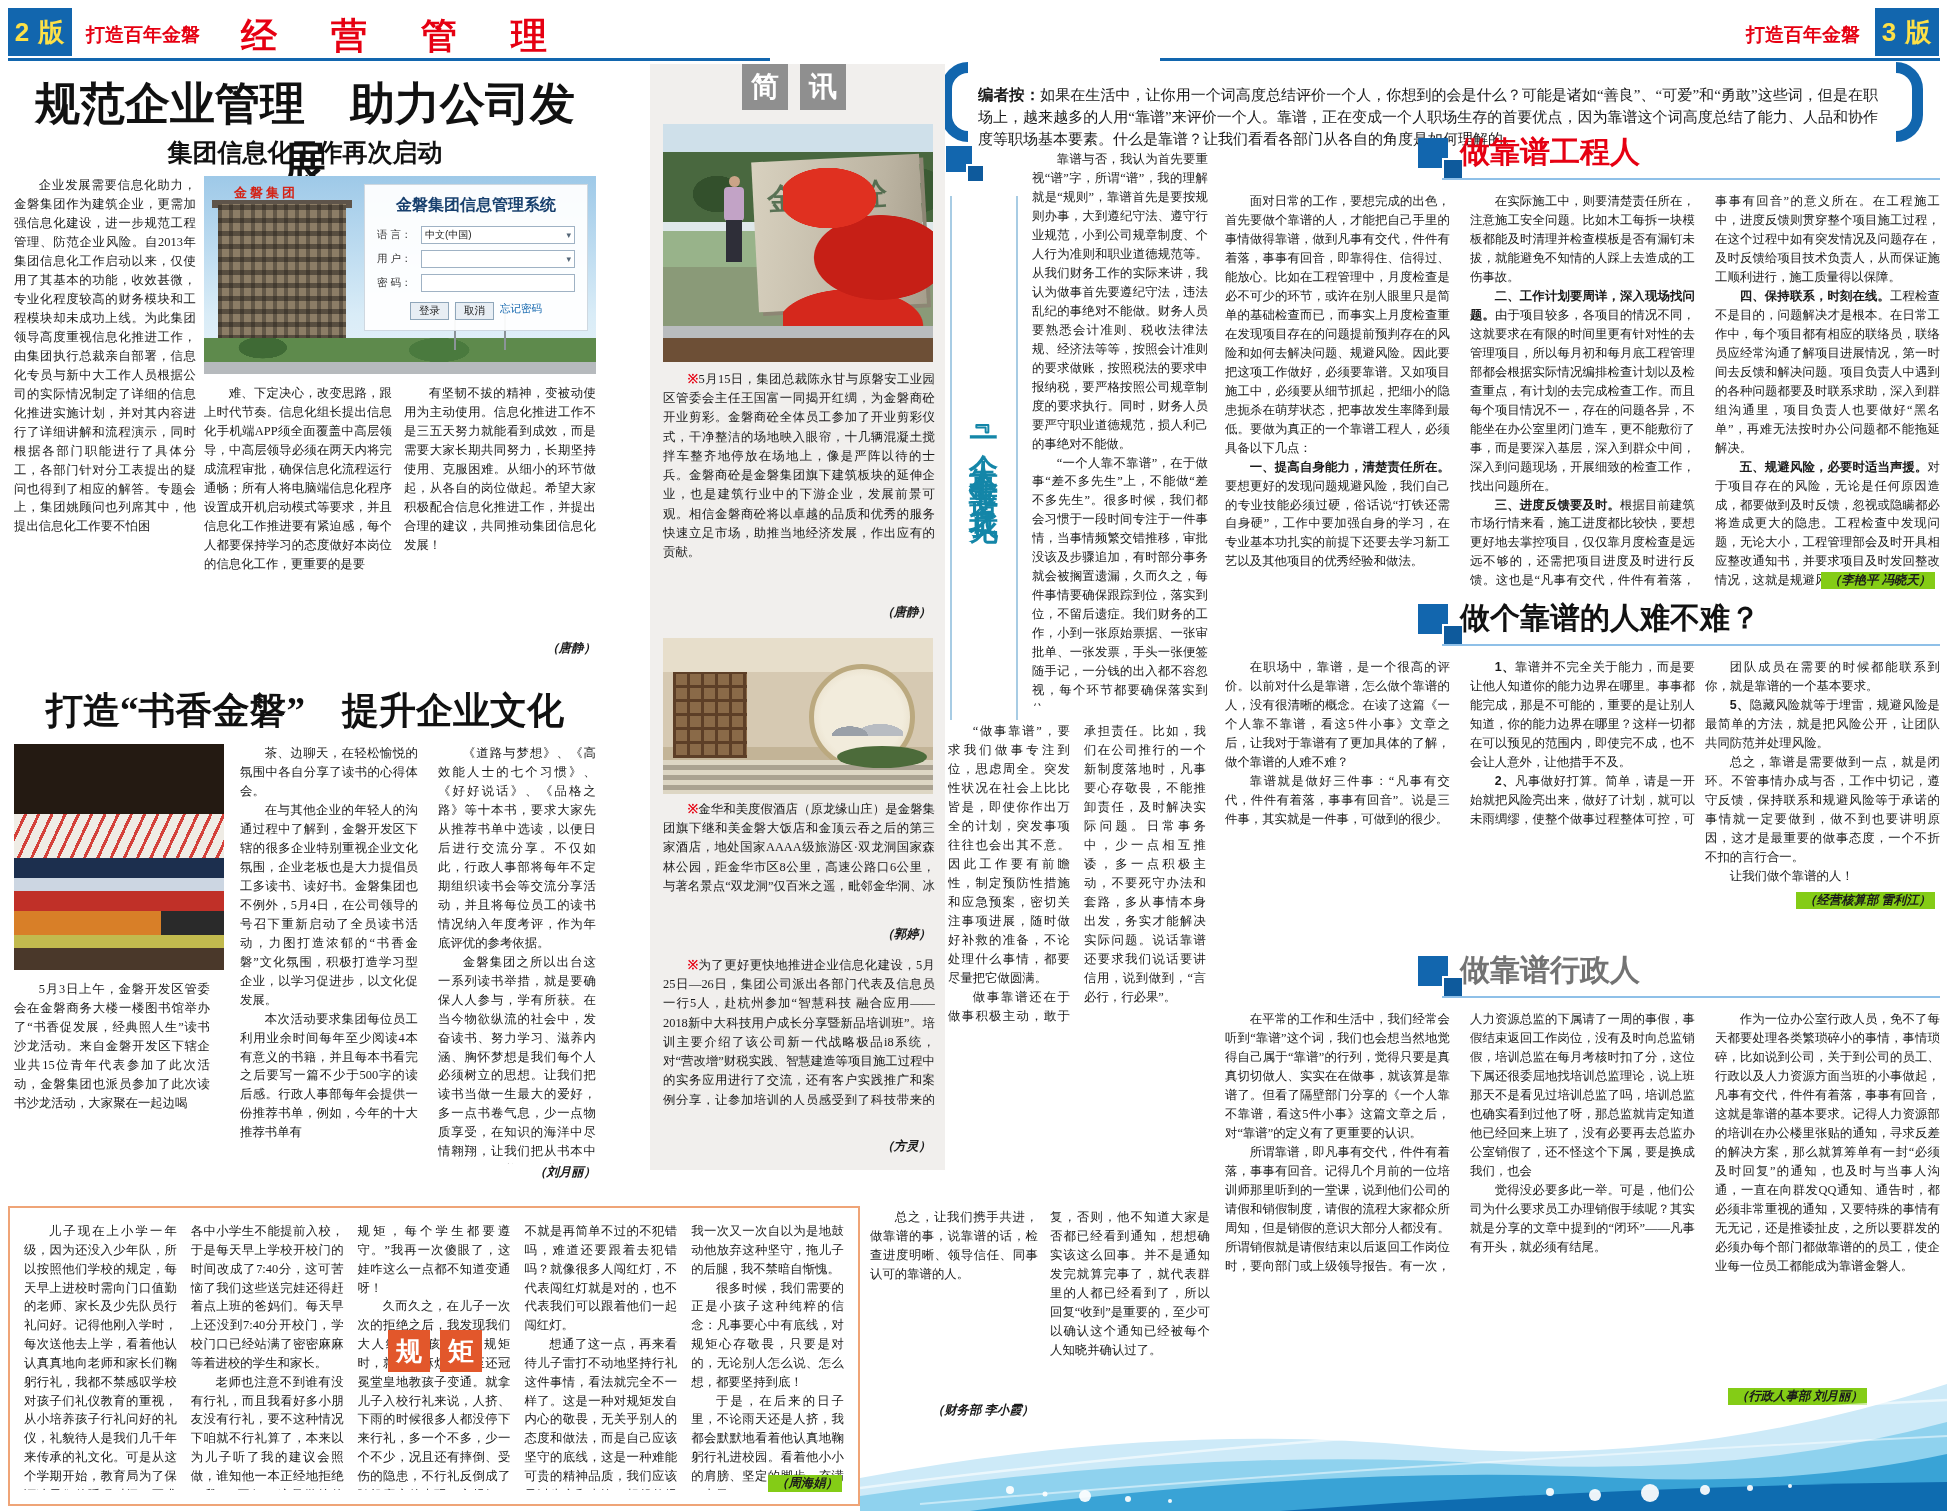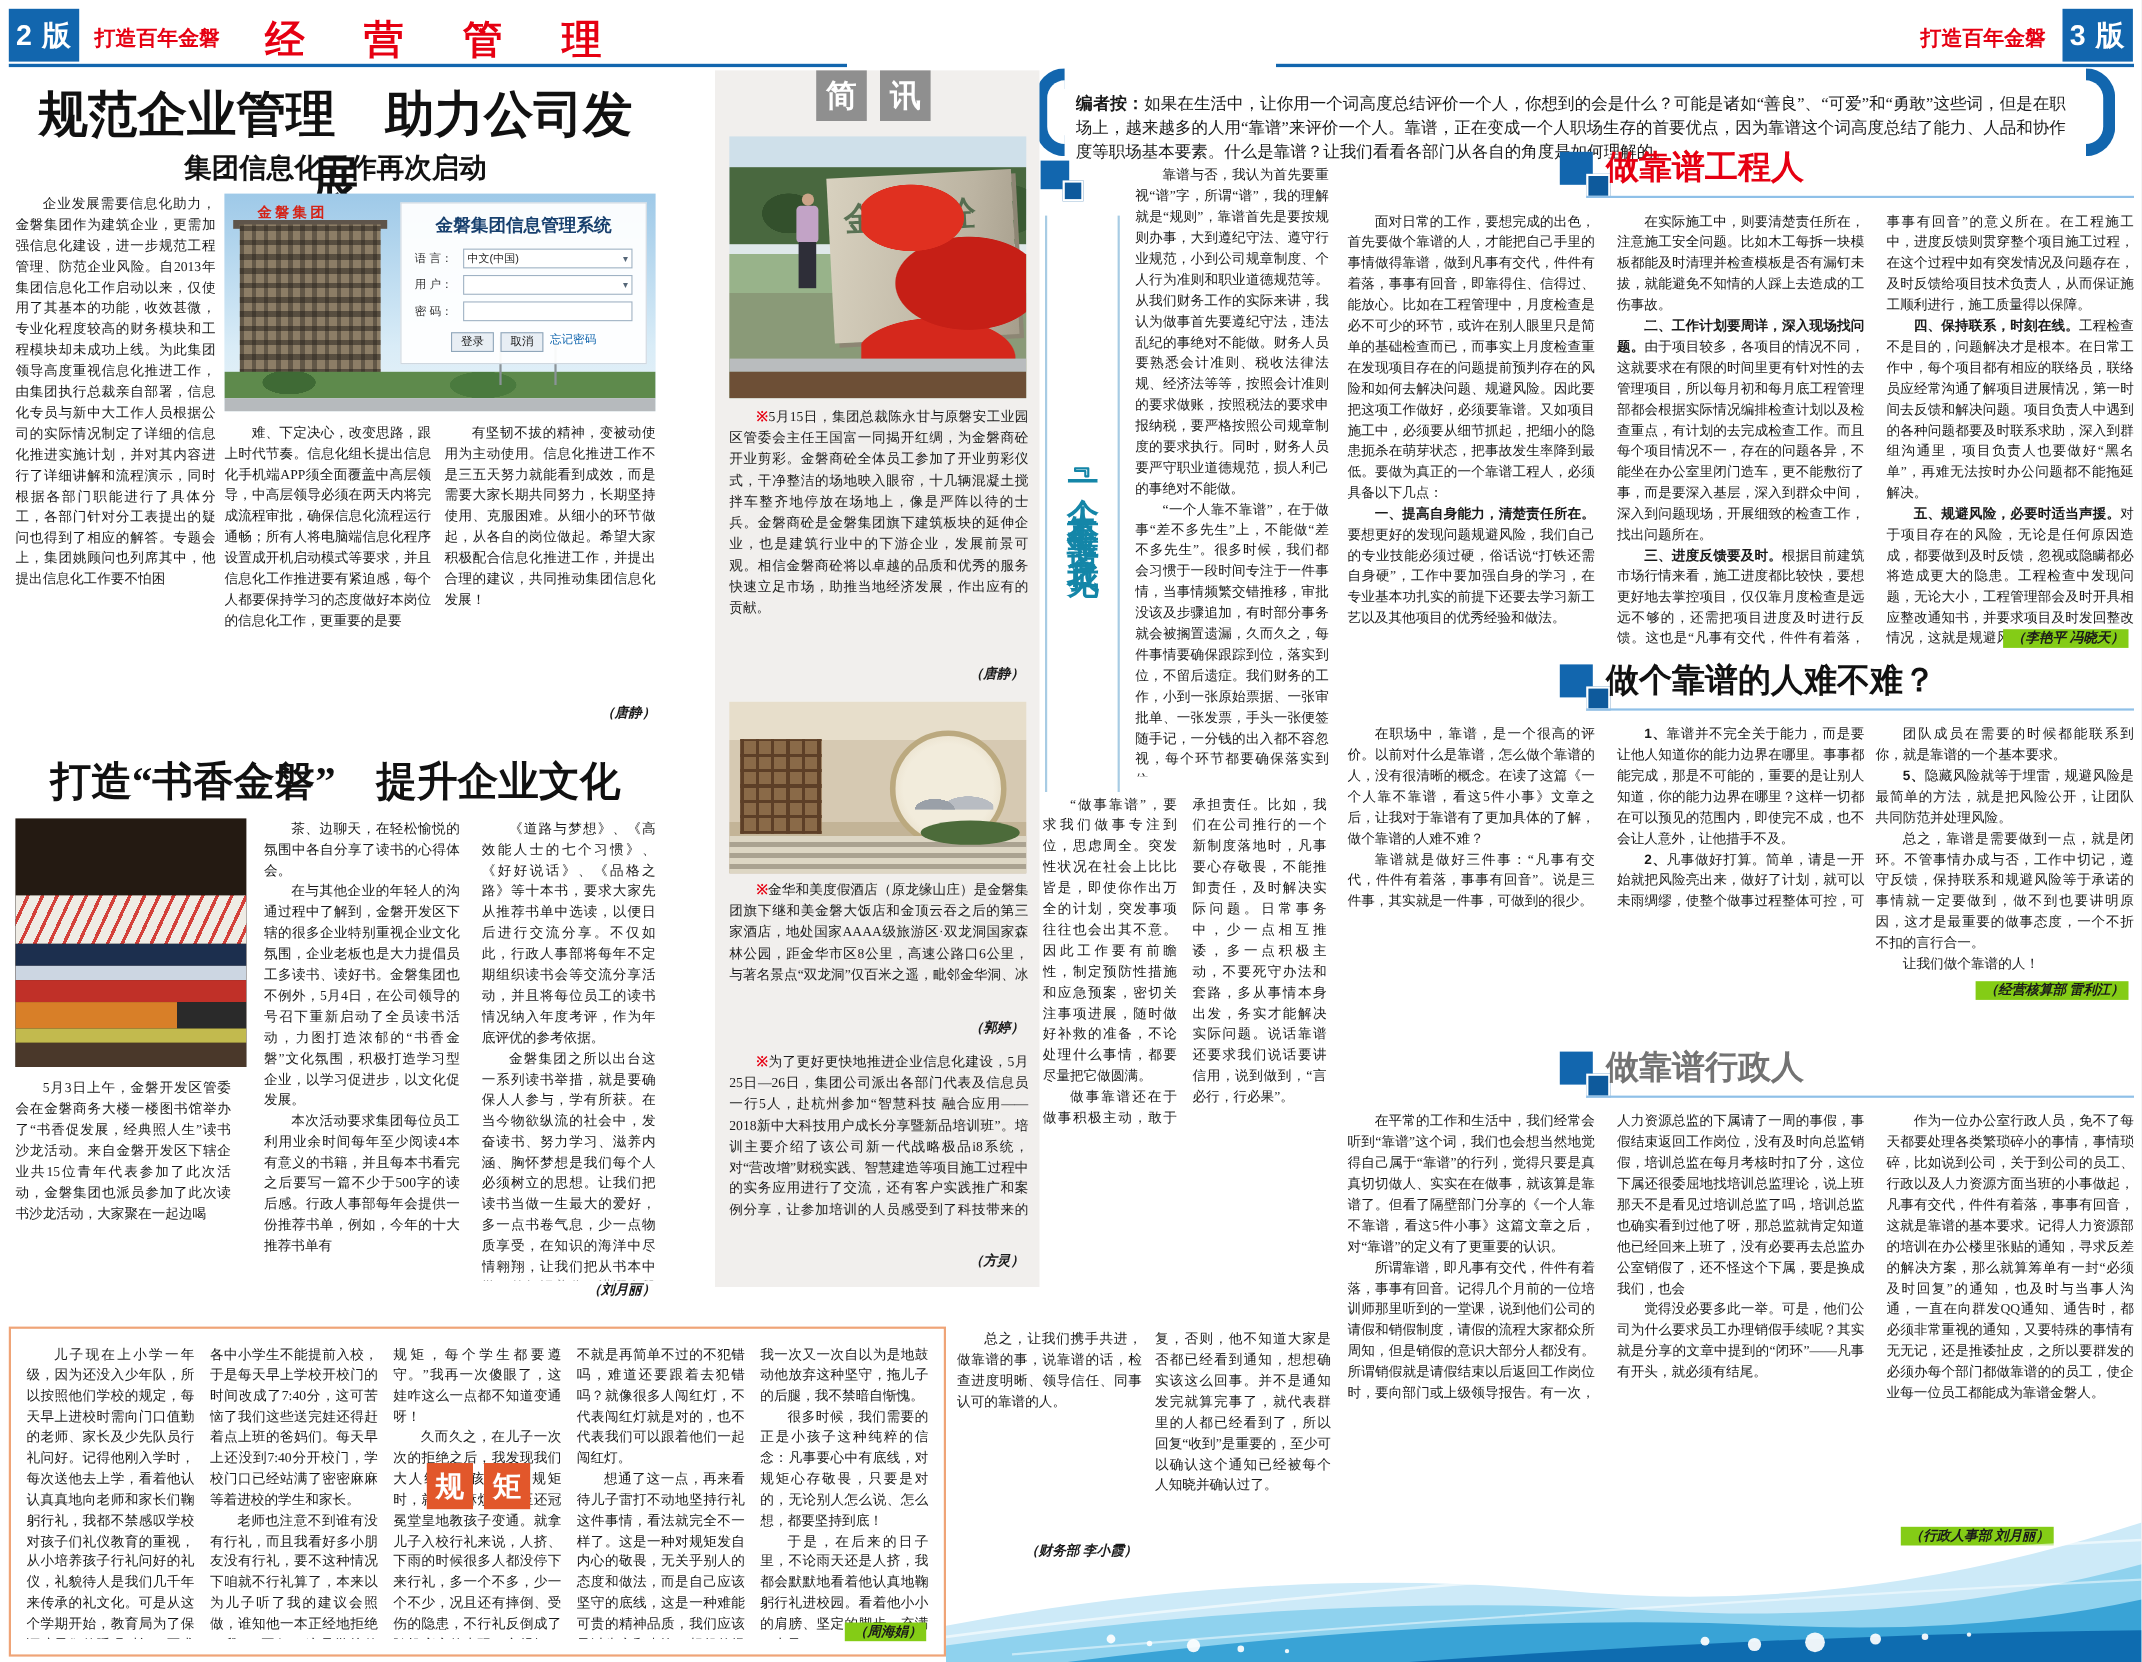--- a/index.html
+++ b/index.html
@@ -1,20 +1,20 @@
 <!DOCTYPE html>
 <html><head>
 <meta charset="utf-8">
 <style>
   html,body{margin:0;padding:0;background:#e8e8e8;}
   #sheet{position:relative;width:1947px;height:1511px;background:#ffffff;overflow:hidden;
          font-family:"Liberation Serif","DejaVu Serif",serif;color:#1a1a1a;}
   .abs{position:absolute;}
   
-  .pagebox{width:64px;height:48px;background:#1266ae;color:#ffffff;display:flex;align-items:center;justify-content:center;
+  .pagebox{width:64px;height:48px;background:#1266ae;color:#fde047;display:flex;align-items:center;justify-content:center;
            font-family:"Liberation Sans",sans-serif;font-weight:bold;font-size:26px;letter-spacing:1px;}
   .slogan{color:#e60012;font-weight:bold;font-size:19px;font-family:"Liberation Sans",sans-serif;}
   .secname{color:#e60012;font-weight:900;font-size:36px;font-family:"Liberation Sans",sans-serif;text-align:center;}
   .rule{height:3px;background:#1266ae;}
   
   .col{overflow:hidden;font-size:12.4px;line-height:1.53;text-align:justify;}
   .col p{margin:0;text-indent:2em;}
   .col p b{font-family:"Liberation Sans",sans-serif;}
   .byline{text-align:right;font-style:italic;font-weight:bold;font-size:12.4px;padding-right:4px;}
   .h1{font-family:"Liberation Sans",sans-serif;font-weight:900;text-align:center;color:#111;}

